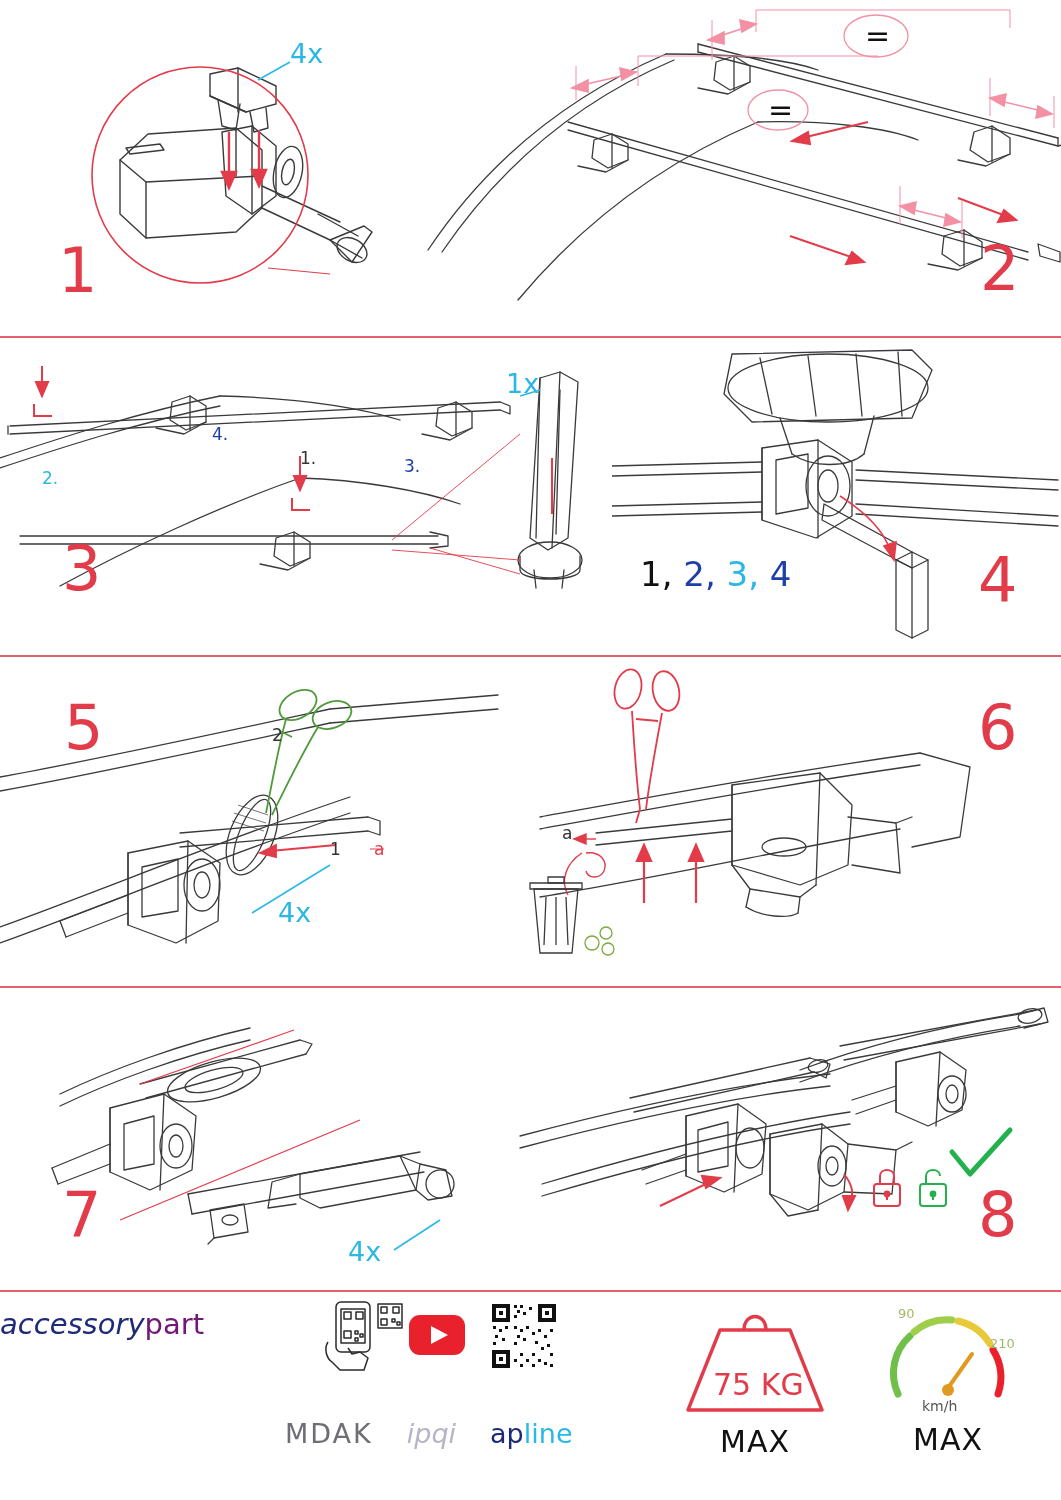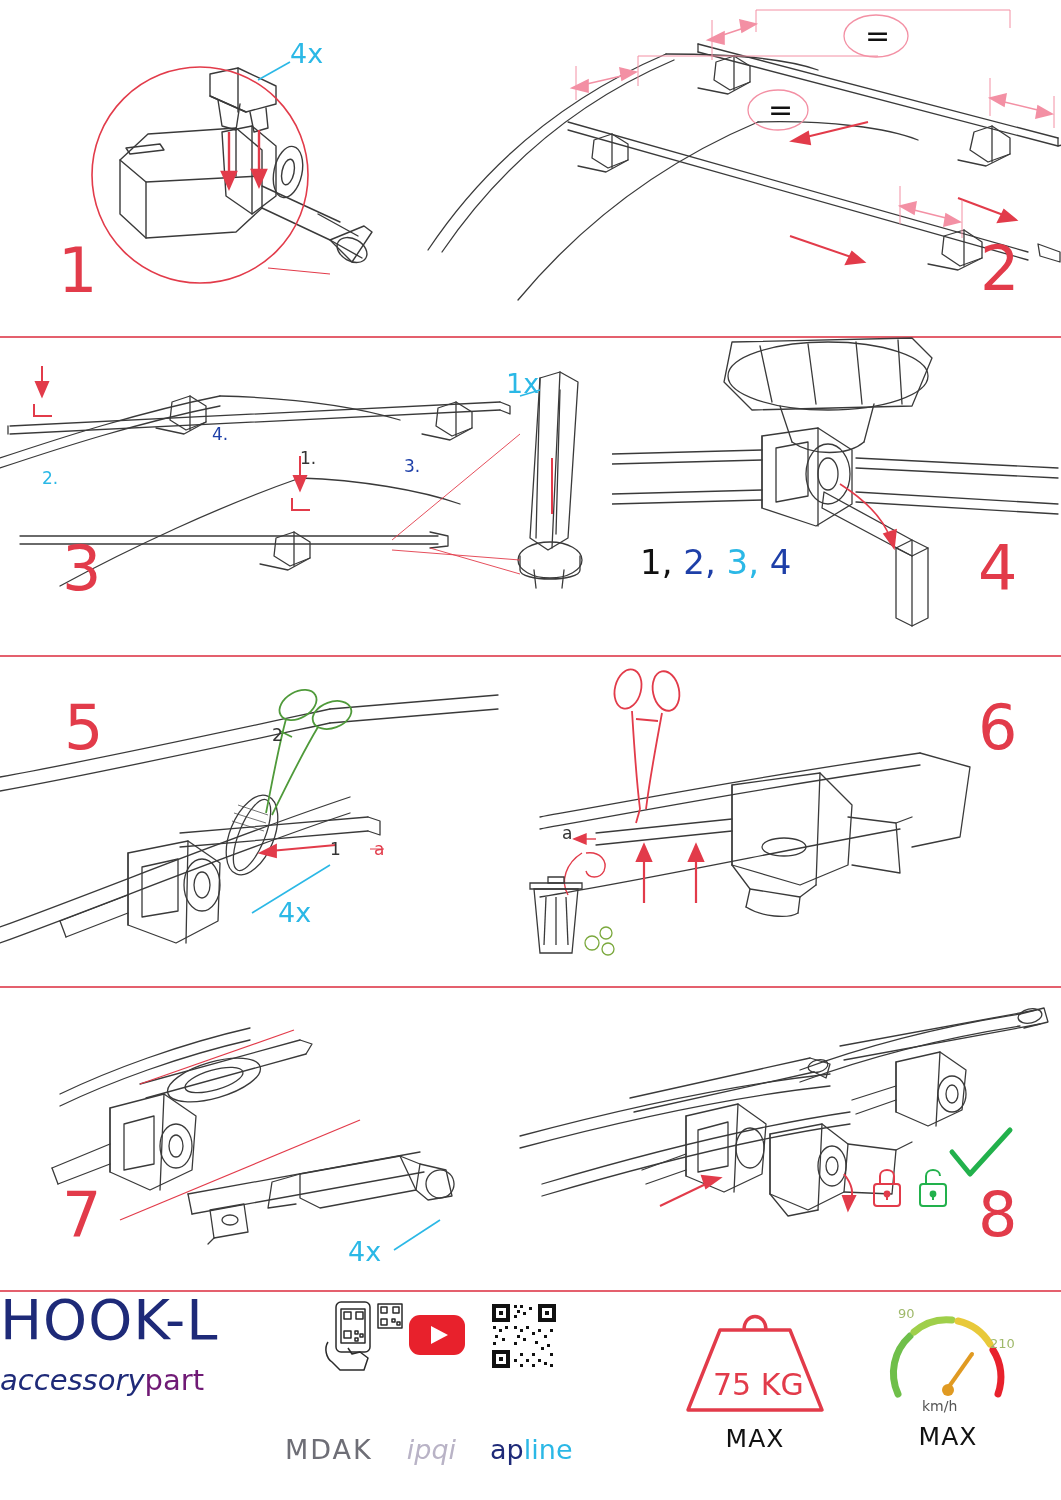--- a/index.html
+++ b/index.html
@@ -26,21 +26,21 @@
   .brand-sub{font-family:"DejaVu Sans",sans-serif;font-size:29px;line-height:1;margin-top:18px;}
   .brand-sub .a{color:#1e2a78;font-style:italic;}
   .brand-sub .b{color:#701a75;}
   .logos{position:absolute;left:285px;top:1418px;display:flex;align-items:baseline;gap:34px;}
   .logo{font-family:"DejaVu Sans",sans-serif;font-size:27px;}
   .logo.mdak{color:#6e6e76;letter-spacing:2px;}
   .logo.ipqi{color:#b9b3c6;font-style:italic;}
   .logo.apline{color:#1e2a78;}
   .logo.apline .ln{color:#2bb8e6;}
   .maxwrap{position:absolute;text-align:center;font-family:"DejaVu Sans",sans-serif;}
-  .maxlabel{font-size:25px;color:#111;letter-spacing:1px;}
+  .maxlabel{font-size:30px;color:#111;letter-spacing:1px;}
   .kg{position:absolute;color:#e23b4a;font-family:"DejaVu Sans",sans-serif;font-size:30px;}
   .spd-num{position:absolute;font-family:"DejaVu Sans",sans-serif;font-size:13px;color:#9fb96a;}
   .spd-unit{position:absolute;font-family:"DejaVu Sans",sans-serif;font-size:14px;color:#555;}
 </style>
 </head>
 <body>
 
 <div class="sheet">
 
   <div class="divider" style="top:336px;"></div>
@@ -242,21 +242,21 @@
       </g>
     </svg>
     <span class="lbl dark" style="left:300px;top:110px;">1.</span>
     <span class="lbl cyan" style="left:42px;top:130px;">2.</span>
     <span class="lbl blue" style="left:404px;top:118px;">3.</span>
     <span class="lbl blue" style="left:212px;top:86px;">4.</span>
     <span class="qty" style="left:506px;top:30px;">1x</span>
     <span class="stepnum" style="left:62px;top:200px;">3</span>
   </div>
 
-  <div class="panel" style="left:612px;top:332px;width:449px;height:317px;">
+  <div class="panel" style="left:612px;top:344px;width:449px;height:317px;">
     <svg width="449" height="317" viewBox="0 0 449 317">
       <g fill="none" stroke="#3a3a3a" stroke-width="1.3" stroke-linejoin="round" stroke-linecap="round">
 
         <path d="M120 10 L300 6 L320 26 L300 74 L140 78 L112 50 Z"></path>
         <path d="M148 14 L160 70"></path>
         <path d="M196 12 L204 72"></path>
         <path d="M244 10 L250 72"></path>
         <path d="M286 8 L290 72"></path>
         <ellipse cx="216" cy="44" rx="100" ry="34"></ellipse>
         <path d="M168 74 L180 110"></path>
@@ -538,21 +538,20 @@
         <circle cx="433" cy="206" r="2.4" fill="#22b14c"></circle>
         <path d="M433 208 L433 212"></path>
       </g>
     </svg>
     <span class="stepnum" style="left:478px;top:196px;">8</span>
   </div>
 
   <div class="panel" style="left:0;top:1292px;width:1061px;height:208px;">
 
     <div class="brand" style="left:0;top:0;">
-      <div class="brand-name">HOOK-L</div>
       <div class="brand-sub">
         <span class="a">accessory</span><span class="b">part</span>
       </div>
     </div>
 
     <svg width="86" height="74" viewBox="0 0 86 74" style="position:absolute;left:322px;top:8px;">
       <g fill="none" stroke="#2b2b2b" stroke-width="1.5" stroke-linejoin="round">
         <rect x="14" y="2" width="34" height="50" rx="5"></rect>
         <rect x="19" y="9" width="24" height="34"></rect>
         <path d="M22 12 h7 v7 h-7z M34 12 h7 v7 h-7z M22 31 h7 v7 h-7z"></path>
@@ -611,21 +610,21 @@
           <rect x="42" y="51" width="3" height="3"></rect>
           <rect x="36" y="57" width="3" height="3"></rect>
         <rect x="30" y="51" width="3" height="3"></rect>
           <rect x="24" y="57" width="3" height="3"></rect>
           <rect x="30" y="62" width="3" height="3"></rect>
         <rect x="42" y="62" width="3" height="3"></rect>
           <rect x="60" y="62" width="3" height="3"></rect>
       </g>
     </svg>
 
-    <div class="logos" style="left:285px;top:126px;margin-top:16px;">
+    <div class="logos" style="left:285px;top:126px;">
       <span class="logo mdak">MDAK</span>
       <span class="logo ipqi">ipqi</span>
       <span class="logo apline"><span>ap</span><span class="ln">line</span></span>
     </div>
 
     <div class="maxwrap" style="left:660px;top:12px;width:190px;">
       <svg width="150" height="112" viewBox="0 0 150 112" style="margin:0 auto;display:block;">
         <g fill="none" stroke="#e23b4a" stroke-width="3.4" stroke-linejoin="round">
           <path d="M40 26 L110 26 L142 106 L8 106 Z"></path>
           <path d="M64 26 C64 8 86 8 86 26"></path>

